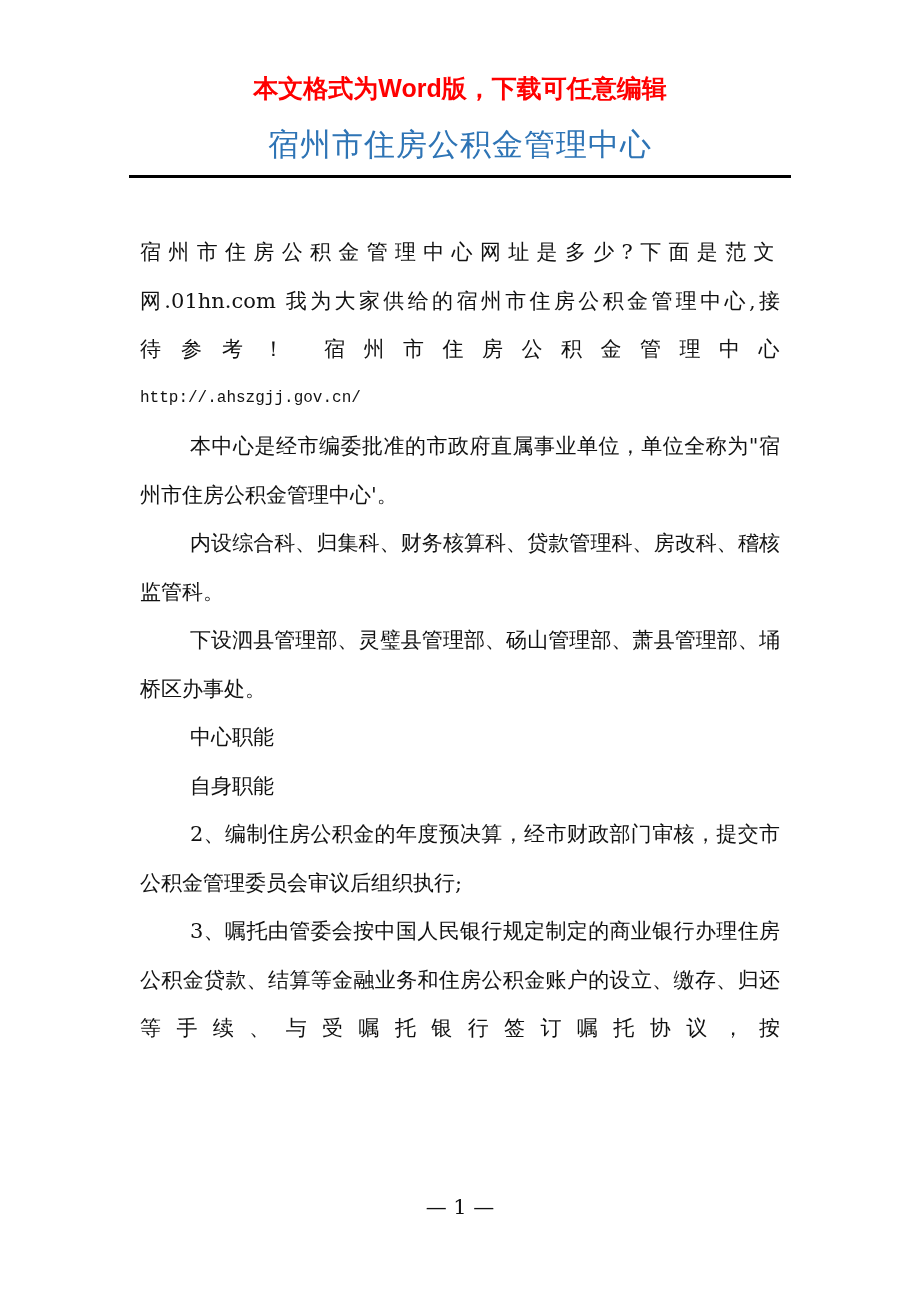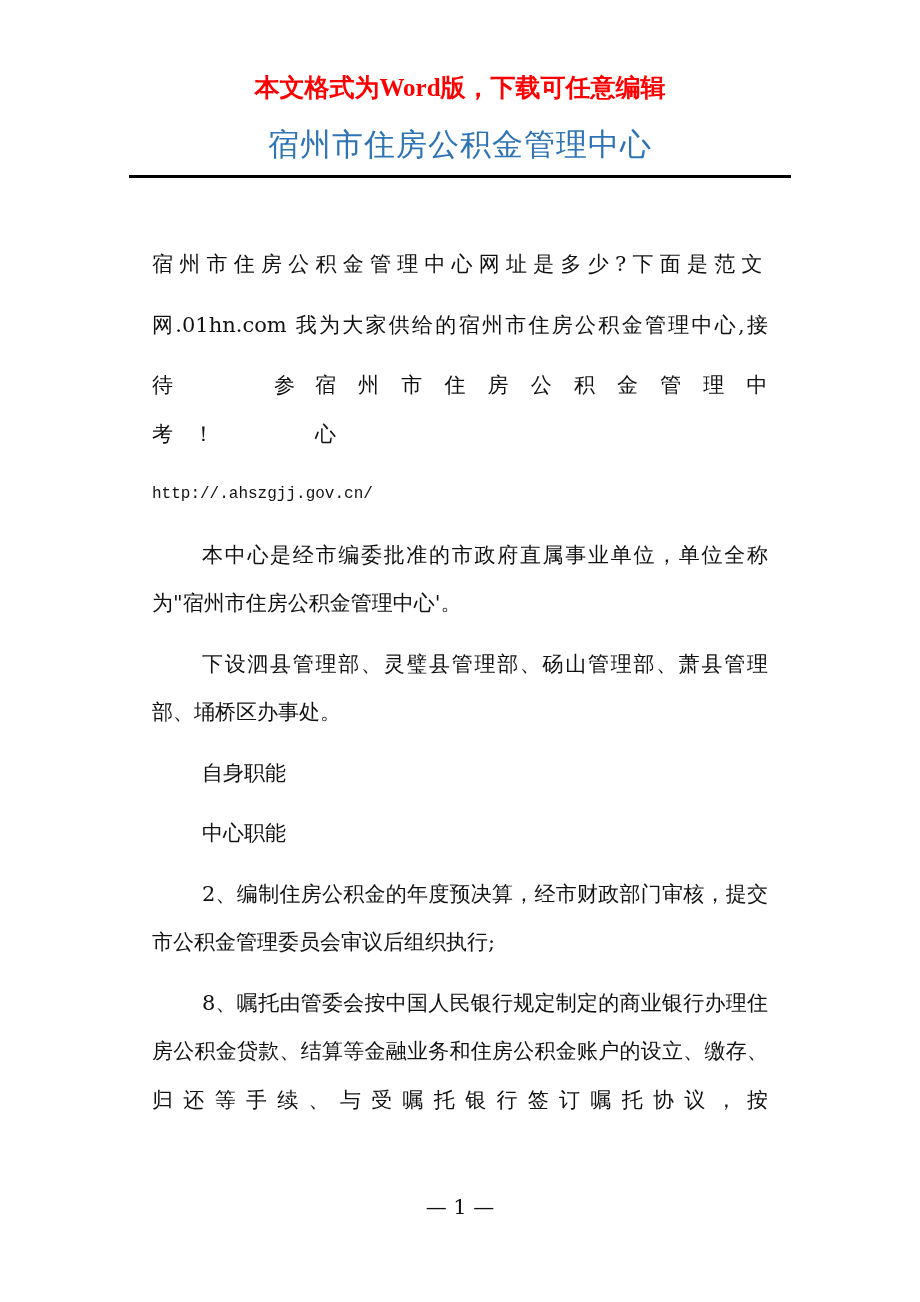--- a/index.html
+++ b/index.html
@@ -20,21 +20,21 @@
       left: 0; top: 0;
       width: 920px;
       height: 1302px;
     }
     .banner {
       position: absolute;
       top: 68px;
       left: 0;
       width: 920px;
       text-align: center;
-      font-family: Liberation Serif, serif;
+      font-family: Liberation Sans, sans-serif;
       font-weight: bold;
       font-size: 25px;
       line-height: 40px;
       color: #ff0000;
       letter-spacing: 0px;
     }
     .doc-title {
       position: absolute;
       top: 120px;
       left: 0;
@@ -57,21 +57,21 @@
     .body {
       position: absolute;
       left: 140px;
       top: 228px;
       width: 640px;
       font-size: 21px;
       line-height: 48.5px;
       color: #111111;
     }
     .p {
-      margin: 12px;
+      margin: 0;
       text-align: justify;
       text-align-last: left;
       word-break: break-all;
     }
     .p.indent { text-indent: 50px; }
     .p.spaced { letter-spacing: 5.5px; }
     .p.spread { text-align-last: justify; }
     .url { font-family: Liberation Mono, monospace; font-size: 16px; }
     .footer {
       position: absolute;
@@ -98,22 +98,23 @@
   <div class="body">
     <p class="p spaced spread">宿州市住房公积金管理中心网址是多少?下面是范文</p>
     <p class="p spread">网.01hn.com 我为大家供给的宿州市住房公积金管理中心,接</p>
     <p class="p" style="display:flex; justify-content:space-between;">
       <span style="letter-spacing:20px;">待参考！</span>
       <span style="letter-spacing:18.5px; margin-right:-18px;">宿州市住房公积金管理中心</span>
     </p>
     <p class="p url">http://.ahszgjj.gov.cn/</p>
 
     <p class="p indent">本中心是经市编委批准的市政府直属事业单位，单位全称为"宿州市住房公积金管理中心'。</p>
+    <p class="p indent">内设综合科、归集科、财务核算科、贷款管理科、房改科、稽核监管科。</p>
     <p class="p indent">下设泗县管理部、灵璧县管理部、砀山管理部、萧县管理部、埇桥区办事处。</p>
+    <p class="p indent">中心职能</p>
     <p class="p indent">自身职能</p>
-    <p class="p indent">中心职能</p>
     <p class="p indent">2、编制住房公积金的年度预决算，经市财政部门审核，提交市公积金管理委员会审议后组织执行;</p>
-    <p class="p indent spread">8、嘱托由管委会按中国人民银行规定制定的商业银行办理住房公积金贷款、结算等金融业务和住房公积金账户的设立、缴存、归还等手续、与受嘱托银行签订嘱托协议，按</p>
+    <p class="p indent spread">3、嘱托由管委会按中国人民银行规定制定的商业银行办理住房公积金贷款、结算等金融业务和住房公积金账户的设立、缴存、归还等手续、与受嘱托银行签订嘱托协议，按</p>
   </div>
 
   <div class="footer">— 1 —</div>
 
 </div>
 
 </body></html>

